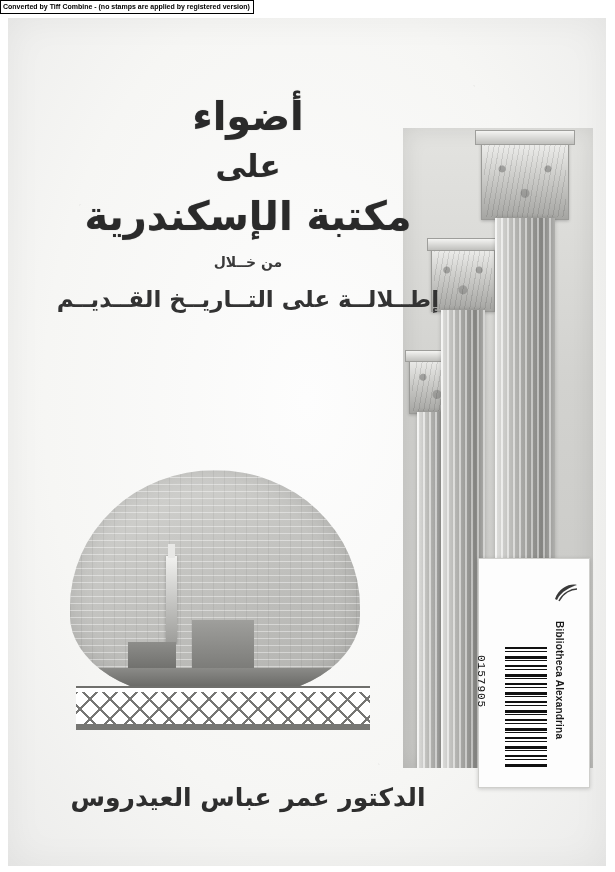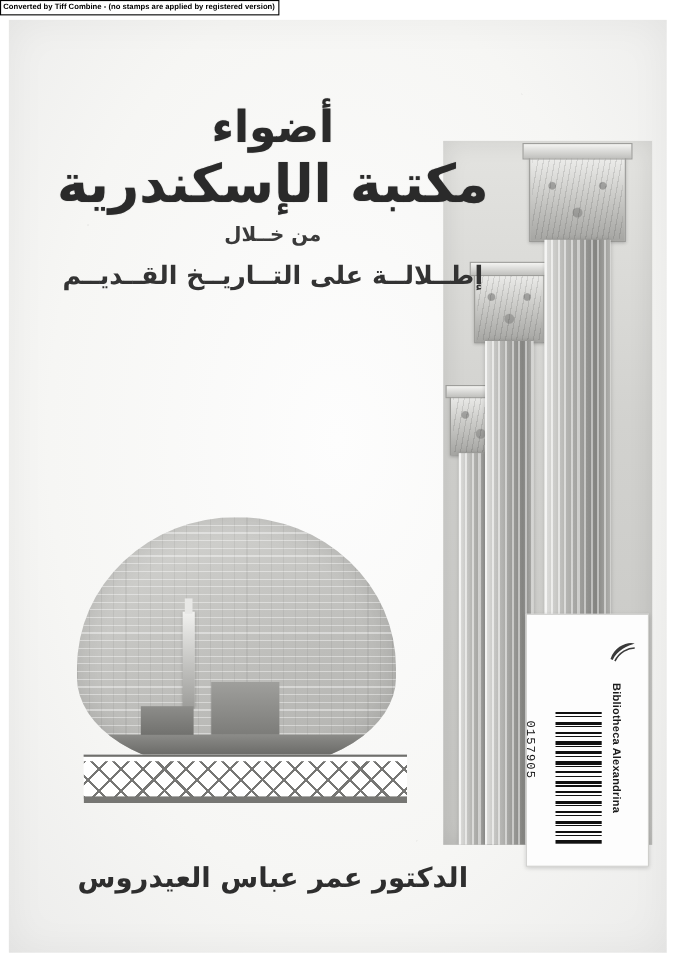--- a/index.html
+++ b/index.html
@@ -83,28 +83,28 @@
     letter-spacing: 1px;
     text-shadow: 0 0 1px rgba(0,0,0,0.35);
   }
   .title-line2 {
     font-size: 31px;
     font-weight: bold;
     line-height: 48px;
     text-shadow: 0 0 1px rgba(0,0,0,0.3);
   }
   .title-line3 {
-    font-size: 48px;
+    font-size: 40px;
     font-weight: bold;
     line-height: 52px;
     letter-spacing: 2px;
     text-shadow: 0 0 1px rgba(0,0,0,0.35);
   }
   .subtitle-small {
-    font-size: 18px;
+    font-size: 14px;
     font-weight: bold;
     line-height: 40px;
     letter-spacing: 2px;
     color: #3a3a3a;
   }
   .subtitle-line {
     font-size: 23px;
     font-weight: bold;
     line-height: 34px;
     letter-spacing: 3px;
@@ -371,20 +371,21 @@
         <div class="sc"></div>
       </div>
       <div class="abacus" style="left:72px; top:2px; width:98px; height:13px;"></div>
       <div class="col" style="left:92px; top:90px; width:60px; height:550px;">
         <div class="fl"></div>
       </div>
     </div>
 
     <div class="title-block">
       <div class="title-main">أضواء</div>
+      <div class="title-line2">على</div>
       <div class="title-line3">مكتبة الإسكندرية</div>
       <div class="subtitle-small">من خــلال</div>
       <div class="subtitle-line">إطــلالــة على التــاريــخ القــديــم</div>
     </div>
 
     <div class="dome-photo">
       <div class="dome-disc">
         <div class="dome-lines"></div>
         <div class="dome-lines2"></div>
         <div class="dome-obelisk"></div>

